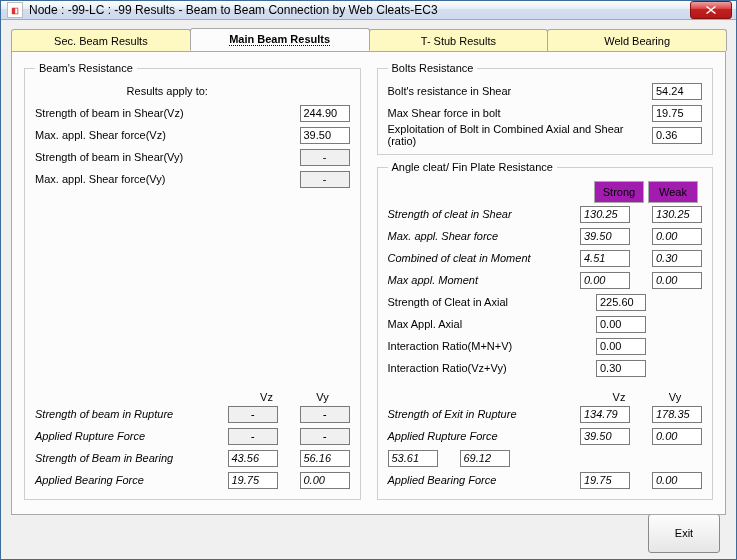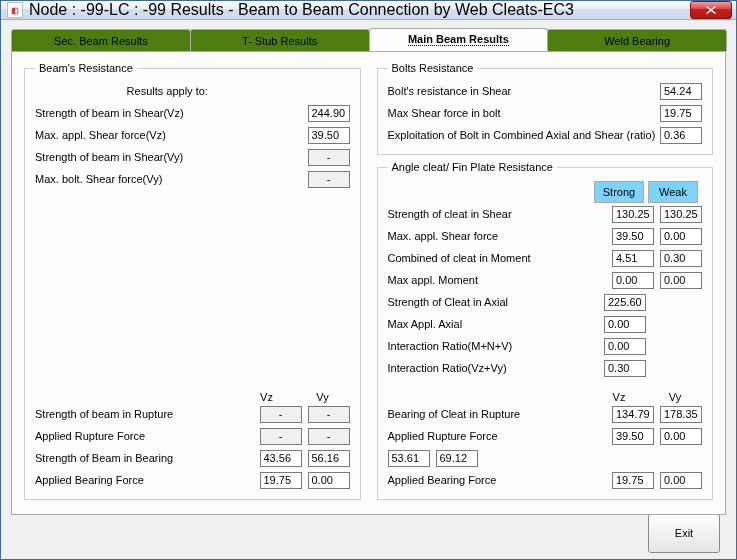--- a/index.html
+++ b/index.html
@@ -28,21 +28,21 @@
     padding: 0 4px 0 6px;
   }
   .titlebar-icon {
     width: 16px; height: 16px;
     background: #fff;
     border: 1px solid #bbb;
     margin-right: 6px;
     display:flex;align-items:center;justify-content:center;
     font-size:8px;color:#d33;font-weight:bold;
   }
-  .titlebar-text { flex: 1; color: #000; font-size: 16px; }
+  .titlebar-text { flex: 1; color: #000; font-size: 12px; }
   .close-btn {
     width: 42px; height: 18px;
     background: linear-gradient(#f0a0a0,#d84040 45%,#c52020 46%,#b01818);
     border: 1px solid #8a1010;
     border-radius: 3px;
     color: #fff;
     display: flex; align-items: center; justify-content: center;
     font-size: 10px; font-weight: bold;
     cursor: pointer;
   }
@@ -54,21 +54,21 @@
   }
   .tabbar {
     display: flex;
     gap: 0;
     position: relative;
     z-index: 2;
   }
   .tab {
     flex: 1;
     height: 22px;
-    background: #4d7c0f;
+    background: #fef9c3;
     border: 1px solid #a9a9a9;
     border-bottom: none;
     border-radius: 3px 3px 0 0;
     display: flex;
     align-items: center;
     justify-content: center;
     cursor: pointer;
     margin-right: -1px;
     position: relative;
     top: 1px;
@@ -99,40 +99,40 @@
     padding: 6px 10px 8px 10px;
   }
   legend { padding: 0 4px; font-size: 11px; }
   .row {
     display: flex;
     align-items: center;
     height: 22px;
   }
   .row .lbl { flex: 1; }
   .val {
-    width: 42px;
+    width: 50px;
     height: 17px;
     border: 1px solid #7a7a7a;
     background: #fff;
     font-size: 11px;
     padding: 0 3px;
     display: flex;
     align-items: center;
   }
   .val.blank { background:#f0f0f0; justify-content:center; }
   .hdrs { display:flex; justify-content:flex-end; gap:6px; height:20px; align-items:flex-end; padding-right:2px;}
   .hdrs .h { width:50px; text-align:center; }
   .two-col-rows .row .lbl { flex:1; }
-  .two-col-rows .row { gap:6px; }
+  .two-col-rows .row { gap:22px;font-style:italic; }
   .angle-hdr {
     display:flex; justify-content:flex-end; gap:4px; padding-right:4px; margin-top:2px;
   }
   .ah {
     width:50px; height:22px; border:1px solid #aaa; display:flex;align-items:center;justify-content:center;
-    background:#7dd3fc;
+    background:#a21caf;
   }
   .exit-area {
     height: 36px;
     display:flex; justify-content:flex-end; align-items:center; padding-right:6px;
   }
   .exit-btn {
     width: 72px; height: 39px;
     background: linear-gradient(#fdfdfd,#e6e6e6);
     border: 1px solid #8a8a8a;
     border-radius: 3px;
@@ -153,25 +153,25 @@
           <path d="M1 0 L5 3 L9 0 L10 1 L6 4 L10 7 L9 8 L5 5 L1 8 L0 7 L4 4 L0 1 Z" fill="#fff"></path>
         </svg>
     </div>
   </div>
 
   <div class="client">
     <div class="tabbar">
       <div class="tab">
           <span>Sec. Beam Results</span>
         </div>
+      <div class="tab active">
+          <span>Main Beam Results</span>
+        </div>
       <div class="tab">
           <span>T- Stub Results</span>
-        </div>
-      <div class="tab active">
-          <span>Main Beam Results</span>
         </div>
       <div class="tab">
           <span>Weld Bearing</span>
         </div>
     </div>
 
     <div class="panel">
 
       <div class="col">
         <fieldset style="flex:1;display:flex;flex-direction:column;">
@@ -186,21 +186,21 @@
           </div>
           <div class="row">
             <span class="lbl">Max. appl. Shear force(Vz)</span>
             <span class="val">39.50</span>
           </div>
           <div class="row">
             <span class="lbl">Strength of beam in Shear(Vy)</span>
             <span class="val blank">-</span>
           </div>
           <div class="row">
-            <span class="lbl">Max. bolt. Shear force(Vy)</span>
+            <span class="lbl">Max. appl. Shear force(Vy)</span>
             <span class="val blank">-</span>
           </div>
 
           <div class="spacer"></div>
 
           <div class="two-col-rows">
             <div class="hdrs">
               <span class="h">Vz</span>
               <span class="h">Vy</span>
             </div>
@@ -293,21 +293,21 @@
             <span class="val">0.30</span>
             <span style="width:56px;"></span>
           </div>
 
           <div class="two-col-rows" style="margin-top:4px;">
             <div class="hdrs">
               <span class="h">Vz</span>
               <span class="h">Vy</span>
             </div>
             <div class="row">
-              <span class="lbl">Bearing of Cleat in Rupture</span>
+              <span class="lbl">Strength of Exit in Rupture</span>
               <span class="val">134.79</span>
               <span class="val">178.35</span>
             </div>
             <div class="row">
               <span class="lbl">Applied Rupture Force</span>
               <span class="val">39.50</span>
               <span class="val">0.00</span>
             </div>
             <div class="row">
               <span class="val">53.61</span>

